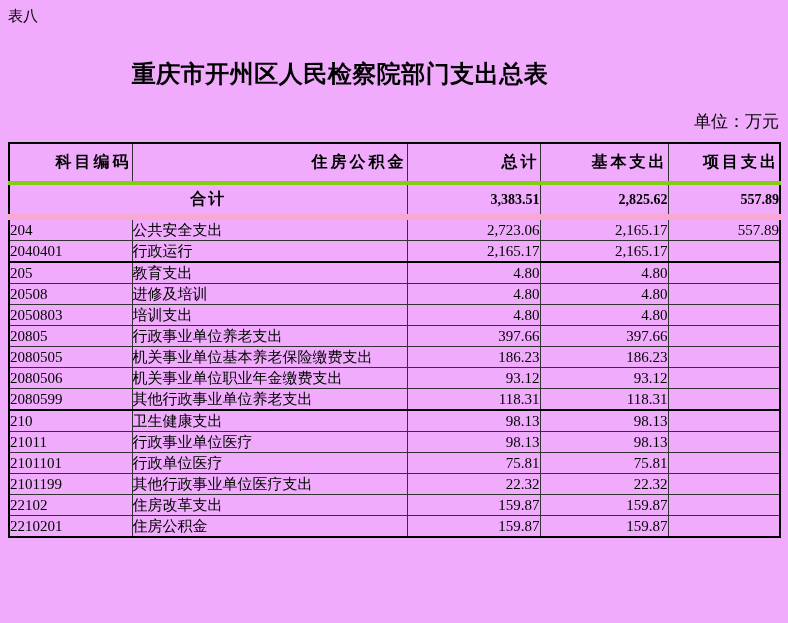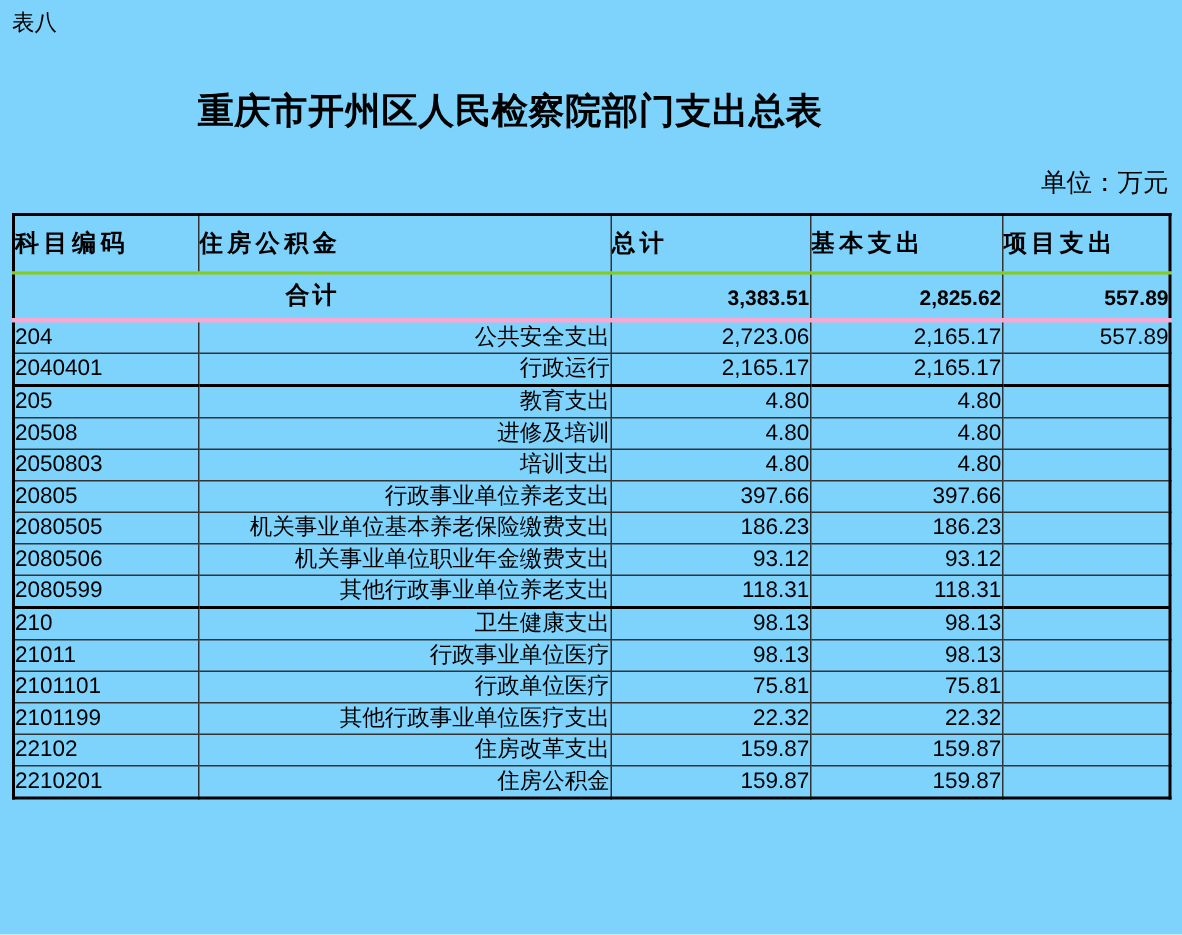--- a/index.html
+++ b/index.html
@@ -1,21 +1,21 @@
 <!DOCTYPE html>
 <html><head>
 <meta charset="utf-8">
 <style>
   html,body{margin:0;padding:0;background:#fff;}
   .sheet{
     position:relative;
     width:788px;height:623px;
-    background:#7dd3fc;
+    background:#f0abfc;
     color:#000;
-    font-family:Liberation Sans, sans-serif;
+    font-family:Liberation Serif, serif;
     overflow:hidden;
   }
   .corner-label{
     position:absolute;left:8px;top:7px;
     font-size:15px;line-height:18px;
   }
   .doc-title{
     position:absolute;top:58px;left:0;width:680px;
     text-align:center;
     font-size:24px;font-weight:bold;letter-spacing:0.5px;
@@ -32,43 +32,43 @@
   }
   table.main{border:2px solid #000;}
   table.main td, table.main th{
     border:1px solid #333;
     padding:0;
     overflow:hidden;white-space:nowrap;
   }
   table.main th{
     height:37px;
     font-size:16px;font-weight:bold;letter-spacing:3px;
-    text-align:left;vertical-align:middle;
-    border-bottom:2px solid #84cc16;
+    text-align:right;vertical-align:middle;
+    border-bottom:4px solid #84cc16;
   }
   tr.total-row td{
     height:29px;
     font-weight:bold;
-    border-bottom:3px solid #f9a8d4;
+    border-bottom:6px solid #f9a8d4;
     vertical-align:middle;
   }
   tr.total-row td.lbl{text-align:center;font-size:16px;letter-spacing:2px;}
   tbody.data td{
     height:20px;line-height:20px;
     font-size:15px;
     vertical-align:middle;
   }
   tbody.data tr.group td{border-top:2px solid #000;}
   td.num{
     text-align:right;padding-right:3px;
     font-size:14px;
   }
   tr.total-row td.num{font-size:14px;}
   td.code{text-align:left;}
-  td.name{text-align:right;}
+  td.name{text-align:left;}
   .ind1{padding-left:3px;}
   .ind2{padding-left:8px;}
   .ind3{padding-left:14px;}
 </style>
 </head>
 <body>
 
 <div class="sheet">
 
   <div class="corner-label">表八</div>

